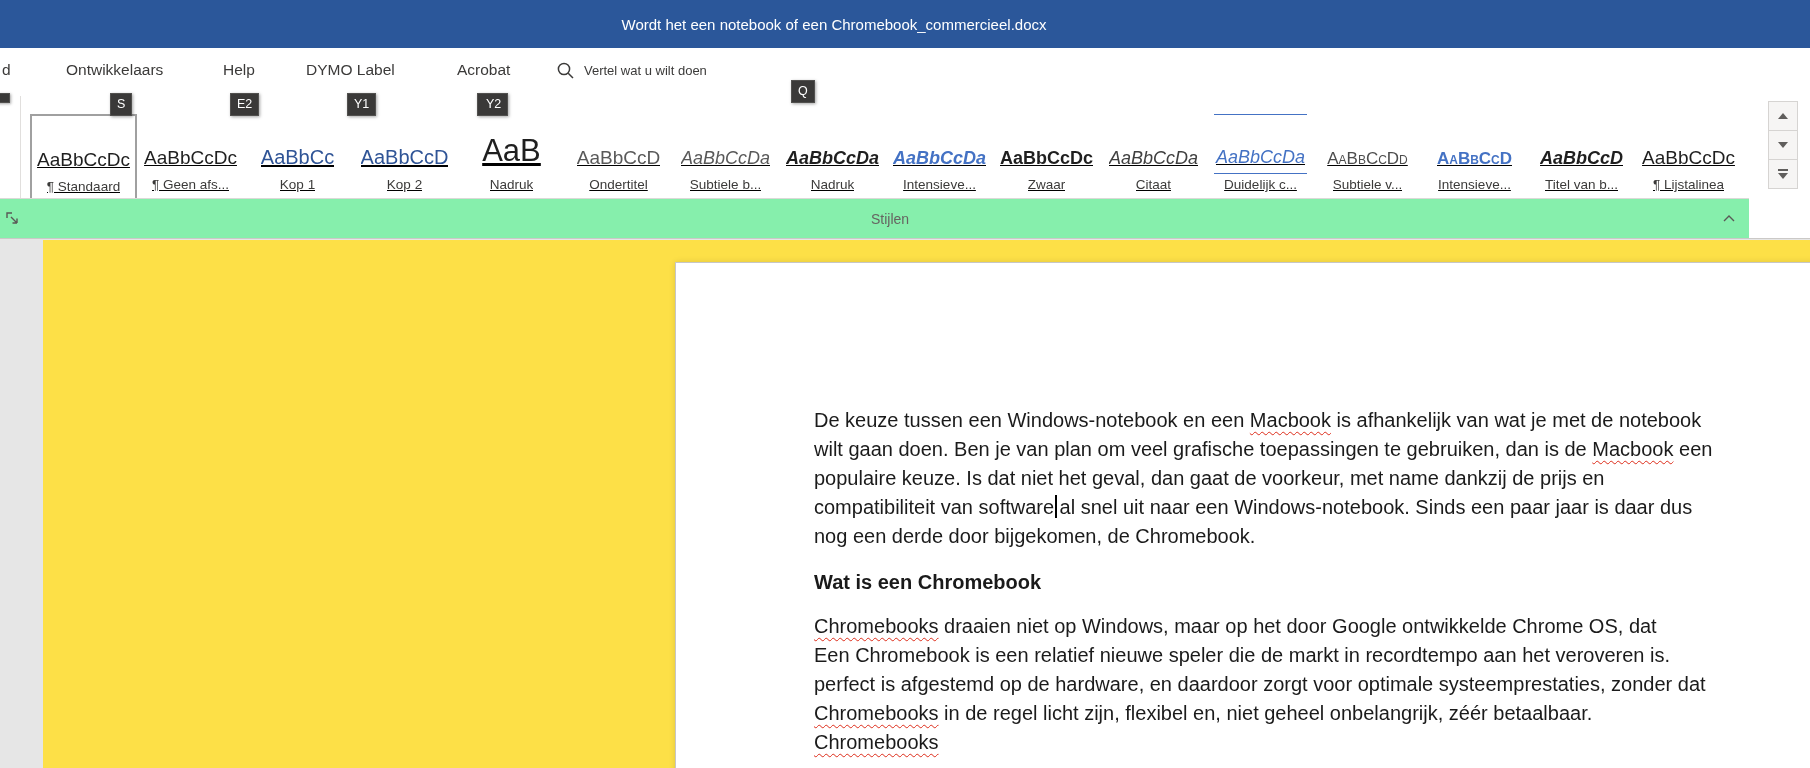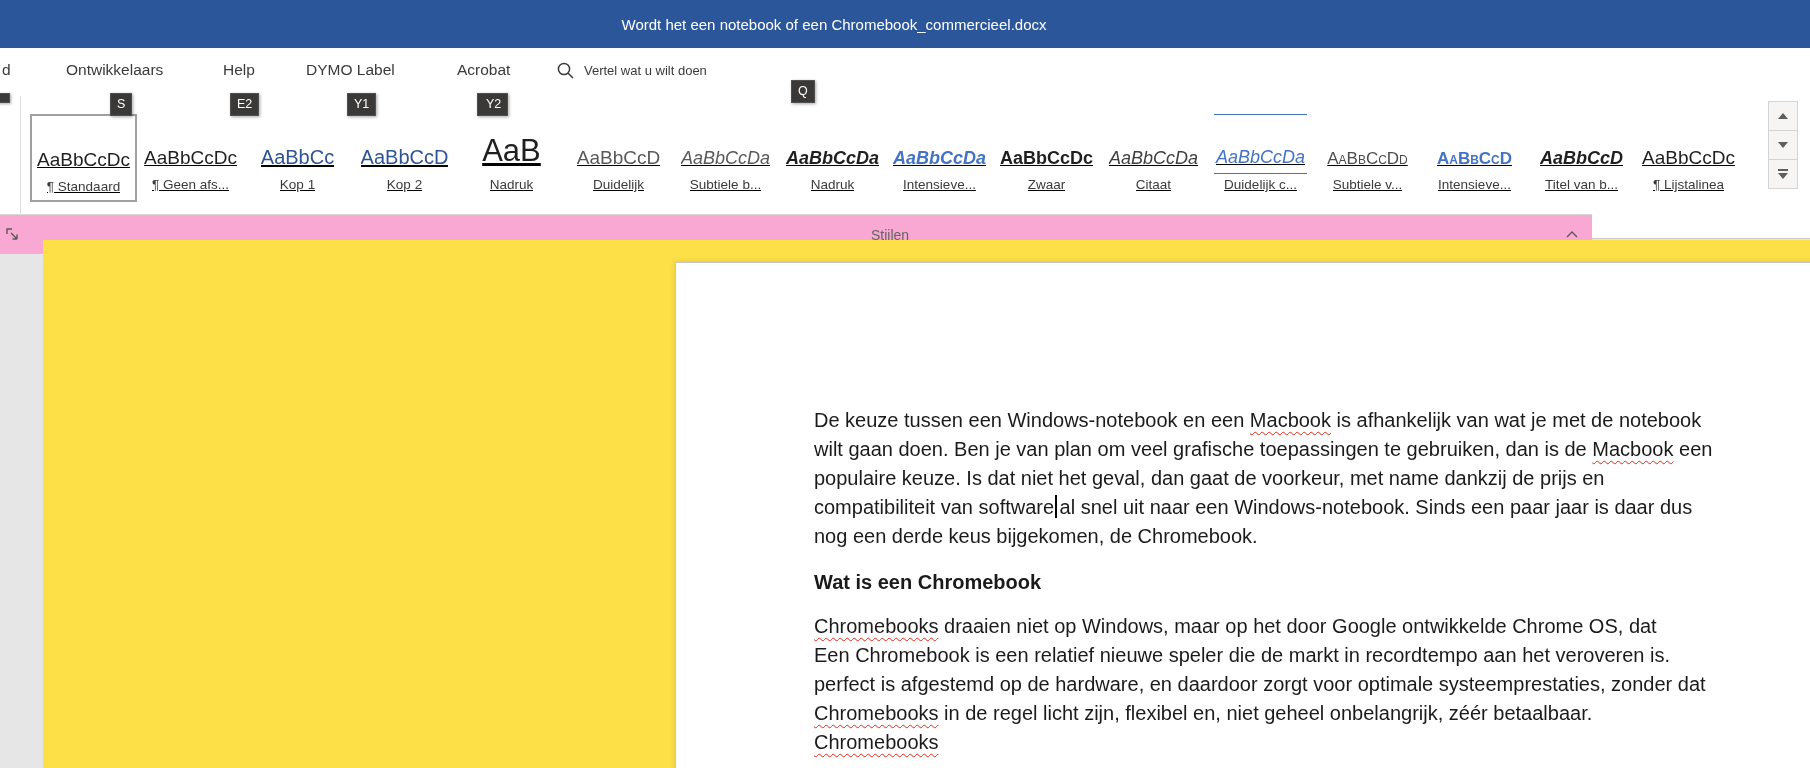--- a/index.html
+++ b/index.html
@@ -58,22 +58,22 @@
   .st-list-para    { font-size:19px; color:#1f1f1f; }
 
   
   .gal-scroll { position:absolute; left:1768px; top:10px; width:30px; }
   .gal-btn { width:30px; height:30px; background:#f6f5f4; border:1px solid #d6d4d2; margin-top:-1px;
              display:flex; align-items:center; justify-content:center; color:#605e5c; font-size:11px;
              cursor:default; flex-direction:column; }
   .gal-btn .bar { width:10px; height:1.5px; background:#605e5c; margin-bottom:2px; }
 
   
-  .group-strip { position:absolute; left:0; top:106px; width:1592px; height:40px;
-                 background:#f9a8d4; border-top:1px solid #dbd9d7;margin-top:16px; }
+  .group-strip { position:absolute; left:0; top:106px; width:1749px; height:40px;
+                 background:#86efac; border-top:1px solid #dbd9d7; }
   .group-strip .gname { position:absolute; left:890px; top:50%; transform:translate(-50%,-50%);
                         font-size:14px; color:#666461; }
   .launcher { position:absolute; top:9px; width:20px; height:20px; display:flex;
               align-items:center; justify-content:center; cursor:default; }
   .launcher.left { left:2px; }
   .collapse-btn { position:absolute; right:10px; top:9px; width:20px; height:20px;
                   display:flex; align-items:center; justify-content:center; cursor:default; }
 
   
   .docarea { position:absolute; left:0; top:240px; width:1810px; height:528px; background:#fde047;margin-left:43px; }
@@ -138,21 +138,21 @@
     <div class="style-item">
       <div class="prev st-h2">AaBbCcD</div>
       <div class="lbl">Kop 2</div>
     </div>
     <div class="style-item">
       <div class="prev st-title">AaB</div>
       <div class="lbl">Nadruk</div>
     </div>
     <div class="style-item">
       <div class="prev st-subtitle">AaBbCcD</div>
-      <div class="lbl">Duidelijk</div>
+      <div class="lbl">Ondertitel</div>
     </div>
     <div class="style-item">
       <div class="prev st-subtle-em">AaBbCcDa</div>
       <div class="lbl">Subtiele b...</div>
     </div>
     <div class="style-item">
       <div class="prev st-emphasis">AaBbCcDa</div>
       <div class="lbl">Nadruk</div>
     </div>
     <div class="style-item">
@@ -225,21 +225,21 @@
 </div>
 
 <div class="docarea">
   <div class="page">
     <div class="textblock">
 
       <div class="tline"><span>De keuze tussen een Windows-notebook en een </span><span class="miss">Macbook</span><span> is afhankelijk van wat je met de notebook</span></div>
       <div class="tline"><span>wilt gaan doen. Ben je van plan om veel grafische toepassingen te gebruiken, dan is de </span><span class="miss">Macbook</span><span> een</span></div>
       <div class="tline"><span>populaire keuze. Is dat niet het geval, dan gaat de voorkeur, met name dankzij de prijs en</span></div>
       <div class="tline"><span>compatibiliteit van software</span><span class="cursor"></span><span>al snel uit naar een Windows-notebook. Sinds een paar jaar is daar dus</span></div>
-      <div class="tline"><span>nog een derde keus bijgekomen, de Chromebook.</span></div>
+      <div class="tline"><span>nog een derde door bijgekomen, de Chromebook.</span></div>
 
       <div class="tline heading">Wat is een Chromebook</div>
 
       <div class="para2">
         <div class="tline"><span class="miss">Chromebooks</span><span> draaien niet op Windows, maar op het door Google ontwikkelde Chrome OS, dat</span></div>
         <div class="tline"><span>Een Chromebook is een relatief nieuwe speler die de markt in recordtempo aan het veroveren is.</span></div>
         <div class="tline"><span>perfect is afgestemd op de hardware, en daardoor zorgt voor optimale systeemprestaties, zonder dat</span></div>
         <div class="tline"><span class="miss">Chromebooks</span><span> in de regel licht zijn, flexibel en, niet geheel onbelangrijk, zéér betaalbaar.</span></div>
       </div>
 

